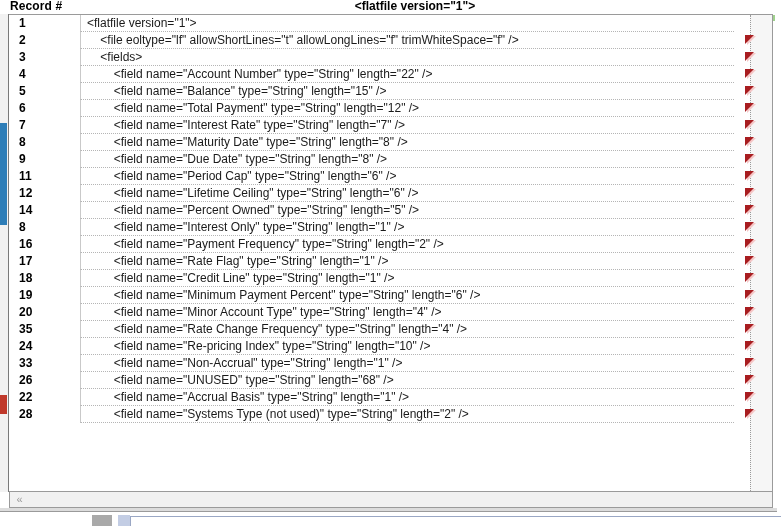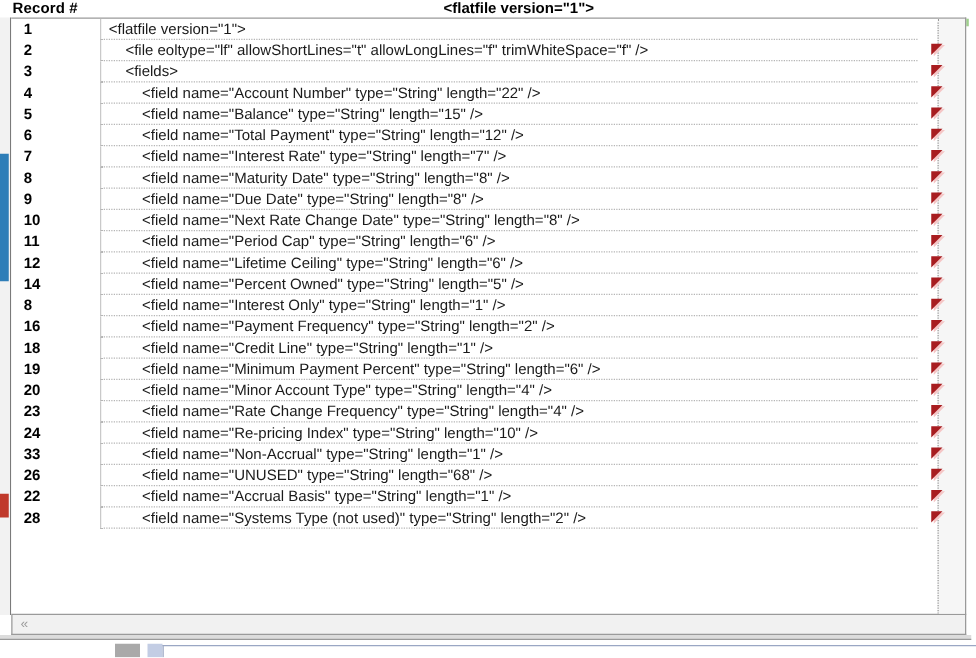--- a/index.html
+++ b/index.html
@@ -283,26 +283,20 @@
           <div class="flagshadow"></div>
           <div class="flag"></div>
         </div>
         <div class="row">
           <div class="rownum">9</div>
           <div class="cell"><span class="txt">        &lt;field name="Due Date" type="String" length="8" /&gt;</span></div>
           <div class="flagshadow"></div>
           <div class="flag"></div>
         </div>
         <div class="row">
-          <div class="rownum">10</div>
-          <div class="cell"><span class="txt">        &lt;field name="Next Rate Change Date" type="String" length="8" /&gt;</span></div>
-          <div class="flagshadow"></div>
-          <div class="flag"></div>
-        </div>
-        <div class="row">
           <div class="rownum">11</div>
           <div class="cell"><span class="txt">        &lt;field name="Period Cap" type="String" length="6" /&gt;</span></div>
           <div class="flagshadow"></div>
           <div class="flag"></div>
         </div>
         <div class="row">
           <div class="rownum">12</div>
           <div class="cell"><span class="txt">        &lt;field name="Lifetime Ceiling" type="String" length="6" /&gt;</span></div>
           <div class="flagshadow"></div>
           <div class="flag"></div>
@@ -319,39 +313,45 @@
           <div class="flagshadow"></div>
           <div class="flag"></div>
         </div>
         <div class="row">
           <div class="rownum">16</div>
           <div class="cell"><span class="txt">        &lt;field name="Payment Frequency" type="String" length="2" /&gt;</span></div>
           <div class="flagshadow"></div>
           <div class="flag"></div>
         </div>
         <div class="row">
+          <div class="rownum">17</div>
+          <div class="cell"><span class="txt">        &lt;field name="Rate Flag" type="String" length="1" /&gt;</span></div>
+          <div class="flagshadow"></div>
+          <div class="flag"></div>
+        </div>
+        <div class="row">
           <div class="rownum">18</div>
           <div class="cell"><span class="txt">        &lt;field name="Credit Line" type="String" length="1" /&gt;</span></div>
           <div class="flagshadow"></div>
           <div class="flag"></div>
         </div>
         <div class="row">
           <div class="rownum">19</div>
           <div class="cell"><span class="txt">        &lt;field name="Minimum Payment Percent" type="String" length="6" /&gt;</span></div>
           <div class="flagshadow"></div>
           <div class="flag"></div>
         </div>
         <div class="row">
           <div class="rownum">20</div>
           <div class="cell"><span class="txt">        &lt;field name="Minor Account Type" type="String" length="4" /&gt;</span></div>
           <div class="flagshadow"></div>
           <div class="flag"></div>
         </div>
         <div class="row">
-          <div class="rownum">23</div>
+          <div class="rownum">35</div>
           <div class="cell"><span class="txt">        &lt;field name="Rate Change Frequency" type="String" length="4" /&gt;</span></div>
           <div class="flagshadow"></div>
           <div class="flag"></div>
         </div>
         <div class="row">
           <div class="rownum">24</div>
           <div class="cell"><span class="txt">        &lt;field name="Re-pricing Index" type="String" length="10" /&gt;</span></div>
           <div class="flagshadow"></div>
           <div class="flag"></div>
         </div>

